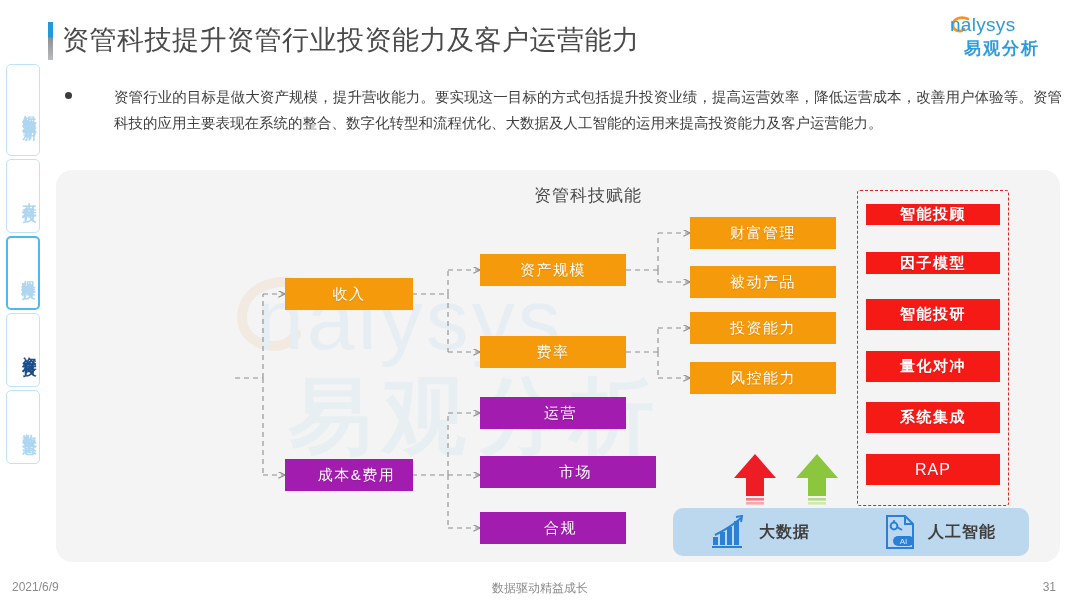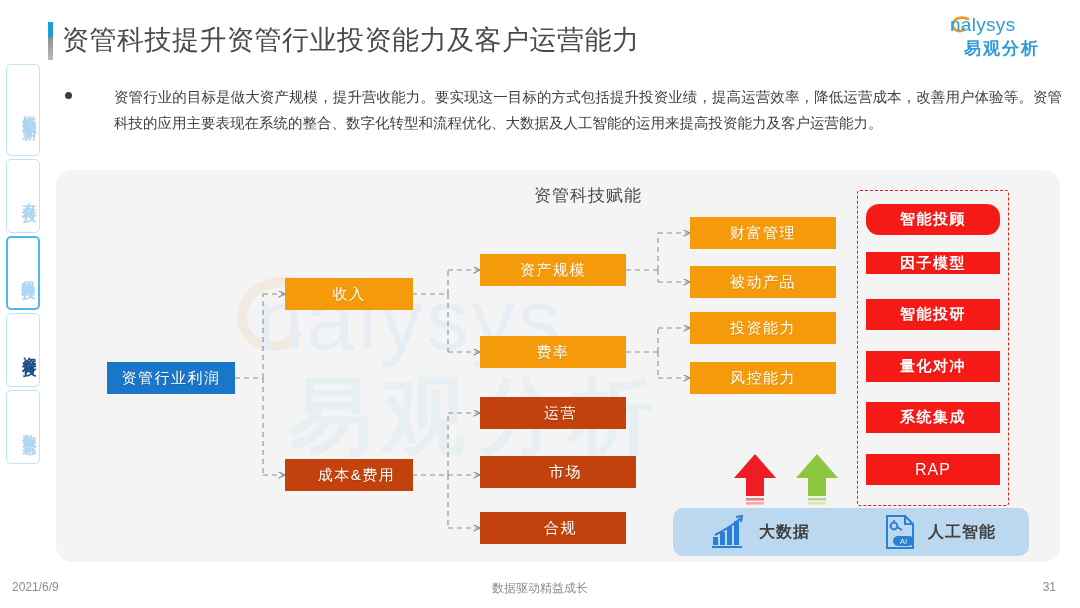--- a/index.html
+++ b/index.html
@@ -79,21 +79,21 @@
   #diagram-title { padding-left: 60px; }
 
   
   .node {
     position: absolute; display: flex; align-items: center; justify-content: center;
     color: #ffffff; font-size: 15px; font-weight: 400; letter-spacing: 1.5px;
     text-shadow: 0 1px 1px rgba(0,0,0,.12);
   }
   .node.blue   { background: #1a76c8; }
   .node.orange { background: #f59a0b; }
-  .node.gray   { background: #c2410c; padding-left: 15px; }
+  .node.gray   { background: #a21caf; padding-left: 15px; }
   .node.red    { background: #f61a16; font-weight: 700; }
   .node.red.latin { letter-spacing: 1px; font-weight: 400; font-size: 16px; }
 
   #red-group-box {
     position: absolute; left: 857px; top: 190px; width: 152px; height: 316px;
     border: 1.6px dashed #e0201b; border-radius: 3px;
   }
 
   svg#wires { position: absolute; left: 0; top: 0; width: 1004px; height: 392px; }
 
@@ -203,41 +203,38 @@
       <path d="M602,112 L634,112" marker-end="url(#ah)"></path>
 
       <path d="M570,182 L602,182"></path>
       <path d="M602,182 L602,158"></path>
       <path d="M602,182 L602,208"></path>
       <path d="M602,158 L634,158" marker-end="url(#ah)"></path>
       <path d="M602,208 L634,208" marker-end="url(#ah)"></path>
     </g>
   </svg>
 
-  <div class="node blue" style="left:51px; top:192px; width:128px; height:32px;">
-    <span>资管行业利润</span>
-  </div>
 
   <div class="node orange" style="left:229px; top:108px; width:128px; height:32px;">
     <span>收入</span>
   </div>
   <div class="node gray" style="left:229px; top:289px; width:128px; height:32px;">
     <span>成本&amp;费用</span>
   </div>
 
   <div class="node orange" style="left:424px; top:84px; width:146px; height:32px;">
     <span>资产规模</span>
   </div>
   <div class="node orange" style="left:424px; top:166px; width:146px; height:32px;">
     <span>费率</span>
   </div>
   <div class="node gray" style="left:424px; top:227px; width:146px; height:32px;">
     <span>运营</span>
   </div>
-  <div class="node gray" style="left:424px; top:286px; width:156px; height:32px;">
+  <div class="node gray" style="left:424px; top:286px; width:176px; height:32px;">
     <span>市场</span>
   </div>
   <div class="node gray" style="left:424px; top:342px; width:146px; height:32px;">
     <span>合规</span>
   </div>
 
   <div class="node orange" style="left:634px; top:47px; width:146px; height:32px;">
     <span>财富管理</span>
   </div>
   <div class="node orange" style="left:634px; top:96px; width:146px; height:32px;">
@@ -245,21 +242,21 @@
   </div>
   <div class="node orange" style="left:634px; top:142px; width:146px; height:32px;">
     <span>投资能力</span>
   </div>
   <div class="node orange" style="left:634px; top:192px; width:146px; height:32px;">
     <span>风控能力</span>
   </div>
 
   <div id="red-group-box" style="left:801px; top:20px; width:152px; height:316px;"></div>
 
-  <div class="node red" style="left:810px; top:34px; width:134px; height:31px;border-radius:13px;">
+  <div class="node red" style="left:810px; top:34px; width:134px; height:21px;">
     <span>智能投顾</span>
   </div>
   <div class="node red" style="left:810px; top:82px; width:134px; height:22px;">
     <span>因子模型</span>
   </div>
   <div class="node red" style="left:810px; top:181px; width:134px; height:31px;">
     <span>量化对冲</span>
   </div>
   <div class="node red" style="left:810px; top:129px; width:134px; height:31px;">
     <span>智能投研</span>

